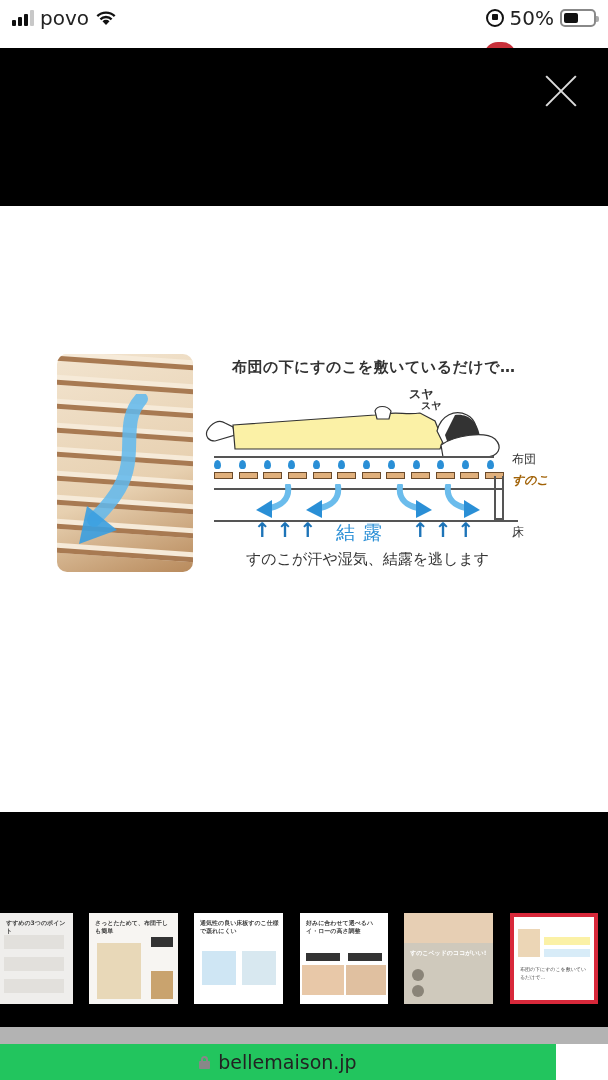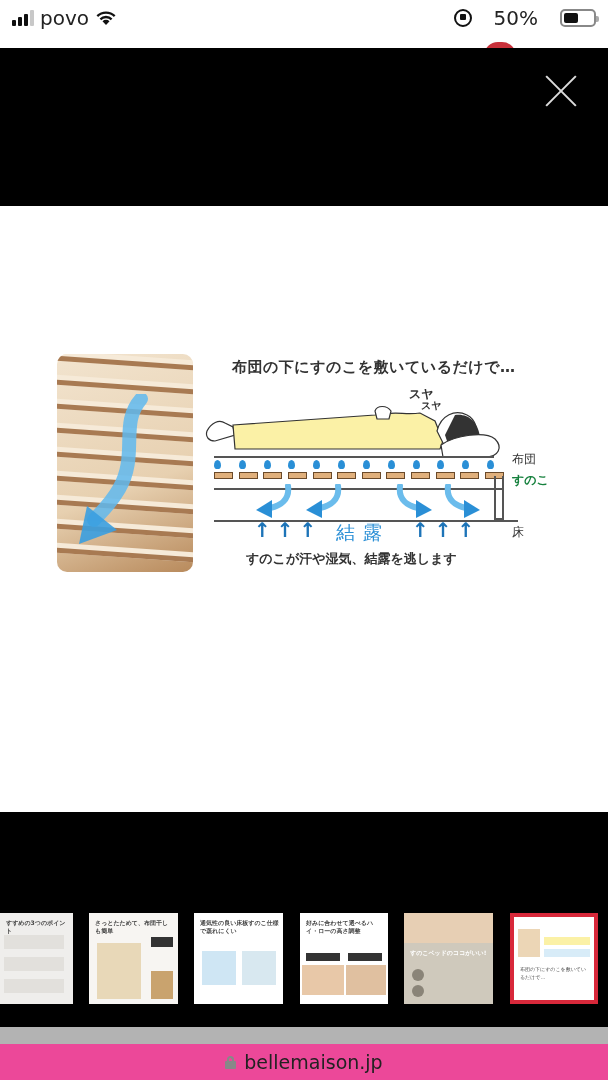--- a/index.html
+++ b/index.html
@@ -6,21 +6,21 @@
   html, body { width: 608px; height: 1080px; overflow: hidden; background: #fff; }
   body { position: relative; font-family: "DejaVu Sans", "Liberation Sans", sans-serif; color: #222; }
 
   
   .status-bar { position: absolute; top: 0; left: 0; width: 608px; height: 48px; background: #fff; }
   .status-left { position: absolute; left: 12px; top: 6px; display: flex; align-items: center; gap: 6px; font-size: 20px; }
   .signal { display: flex; align-items: flex-end; gap: 2px; height: 16px; }
   .signal span { width: 4px; background: #111; border-radius: 1px; }
   .signal span.dim { background: #c8c8c8; }
   .status-time { position: absolute; left: 0; right: 0; top: 5px; text-align: center; font-size: 21px; font-weight: 600; }
-  .status-right { position: absolute; right: 12px; top: 6px; display: flex; align-items: center; gap: 22px; font-size: 20px; }
+  .status-right { position: absolute; right: 12px; top: 6px; display: flex; align-items: center; gap: 6px; font-size: 20px; }
   .battery { width: 36px; height: 18px; border: 2px solid #888; border-radius: 5px; position: relative; padding: 2px; }
   .battery::after { content: ""; position: absolute; right: -5px; top: 5px; width: 3px; height: 6px; background: #aaa; border-radius: 0 2px 2px 0; }
   .battery-fill { width: 50%; height: 100%; background: #111; border-radius: 2px; }
   .lock-rot { width: 18px; height: 18px; border: 2px solid #111; border-radius: 50%; position: relative; }
   .lock-rot::after { content: ""; position: absolute; left: 4px; top: 3px; width: 6px; height: 6px; background: #111; border-radius: 1px; }
 
   .red-peek { position: absolute; left: 484px; top: 42px; width: 32px; height: 14px; background: #c8303a; border-radius: 16px 16px 0 0; }
 
   
   .overlay-top { position: absolute; top: 48px; left: 0; width: 608px; height: 158px; background: #000; }
@@ -43,40 +43,40 @@
 
   .sleeper { position: absolute; left: 205px; top: 195px; width: 300px; height: 58px; }
   .line { position: absolute; height: 2px; background: #555; }
   .drops { position: absolute; left: 214px; top: 254px; width: 280px; display: flex; justify-content: space-between; }
   .drop { width: 7px; height: 9px; background: #2a8fd6; border-radius: 50% 50% 50% 50% / 60% 60% 40% 40%; }
   .slats-row { position: absolute; left: 214px; top: 266px; width: 290px; display: flex; justify-content: space-between; }
   .slat-box { width: 19px; height: 7px; background: #e0b07c; border: 1.5px solid #6a4a2a; }
   .bed-leg { position: absolute; left: 494px; top: 270px; width: 10px; height: 44px; border: 2px solid #555; border-top: none; }
 
   .lbl { position: absolute; font-size: 12px; color: #333; }
-  .lbl.red { color: #15803d; font-weight: bold; }
+  .lbl.red { color: #a16207; font-weight: bold; font-style: italic; }
 
   .flow-arrows { position: absolute; left: 250px; top: 278px; width: 260px; height: 36px; }
   .up-arrows { position: absolute; top: 312px; font-size: 20px; color: #1d74b8; font-weight: bold; letter-spacing: 6px; }
   .condensation { position: absolute; left: 336px; top: 314px; font-size: 19px; color: #2a8fd6; font-weight: normal; letter-spacing: 8px; }
-  .diagram-caption { position: absolute; left: 246px; top: 344px; font-size: 13px; font-weight: bold; color: #333; text-align: right; }
+  .diagram-caption { position: absolute; left: 246px; top: 344px; font-size: 15px; font-weight: normal; color: #333; text-align: right; }
 
   .desc { position: absolute; left: 58px; top: 388px; width: 520px; font-size: 16.5px; line-height: 25px; color: #222; }
 
   
   .overlay-bottom { position: absolute; top: 812px; left: 0; width: 608px; height: 215px; background: #000; }
   .thumbs { position: absolute; top: 101px; left: 0; width: 608px; height: 92px; }
   .thumb { position: absolute; top: 0; height: 91px; background: #f7f5f2; overflow: hidden; cursor: pointer; }
   .thumb.active { border: 4px solid #d8283a; }
   .thumb .t-title { position: absolute; left: 6px; top: 6px; right: 4px; font-size: 6px; font-weight: bold; color: #444; line-height: 8px; }
   .thumb .t-block { position: absolute; background: #ddd; }
 
   
   .scroll-track { position: absolute; top: 1027px; left: 0; width: 608px; height: 17px; background: #b3b3b3; }
-  .url-bar { position: absolute; top: 1044px; left: 0; width: 608px; height: 36px; background: #ec4899; display: flex; justify-content: center; align-items: center; gap: 8px; }
+  .url-bar { position: absolute; top: 1044px; left: 0; width: 556px; height: 36px; background: #22c55e; display: flex; justify-content: center; align-items: center; gap: 8px; }
   .padlock { width: 11px; height: 13px; position: relative; }
   .padlock::before { content: ""; position: absolute; left: 2px; top: 0; width: 7px; height: 7px; border: 2px solid #888; border-bottom: none; border-radius: 4px 4px 0 0; box-sizing: border-box; }
   .padlock::after { content: ""; position: absolute; left: 0; top: 5px; width: 11px; height: 8px; background: #888; border-radius: 1px; }
   .url-text { font-size: 19px; color: #222; }
 </style>
 </head>
 <body>
 
 <div class="status-bar">
   <div class="status-left">

